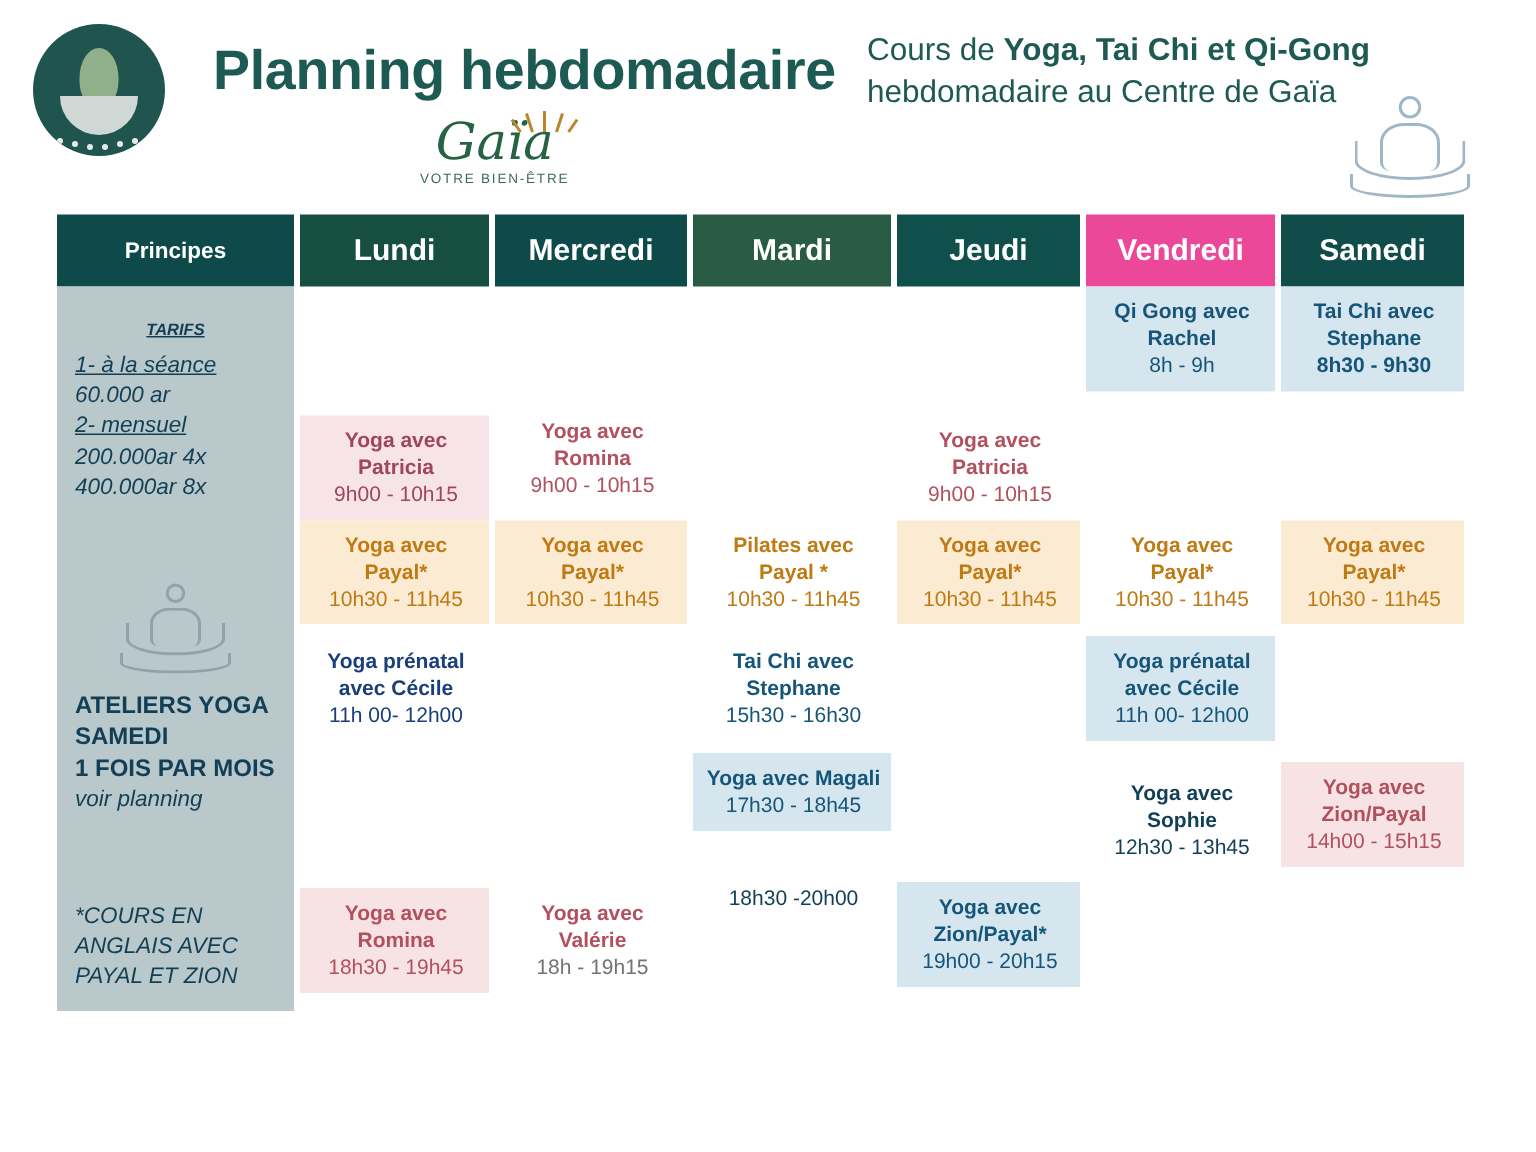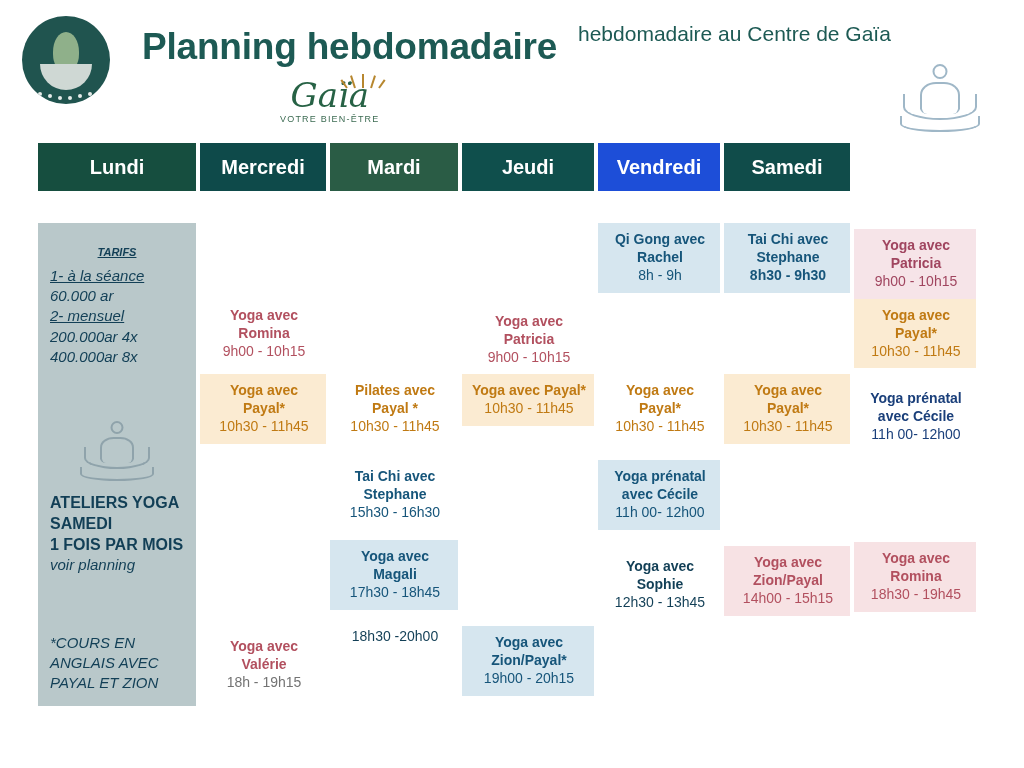--- a/index.html
+++ b/index.html
@@ -106,21 +106,21 @@
 
   .hdr {
     height: 48px; display: flex; align-items: center; justify-content: center;
     color: #ffffff; font-size: 20px; font-weight: bold;
   }
   .hdr.principes { font-size: 15px; background: #0d4a49; }
   .hdr.d1 { background: #164e3f; }
   .hdr.d2 { background: #2a5c45; }
   .hdr.d3 { background: #0e4a4a; }
   .hdr.d4 { background: #0f4f4c; }
-  .hdr.d5 { background: #1d4ed8; }
+  .hdr.d5 { background: #ec4899; }
   .hdr.d6 { background: #104c4a; }
 
   
   .sidebar {
     grid-column: 1; grid-row: 2 / span 30;
     background: #b9c8ca;
     padding: 22px 12px 12px 12px;
     color: #123f56;
     font-size: 15px;
     line-height: 1.35;
@@ -205,33 +205,37 @@
         <i style="left:12px;height:13px;transform:rotate(-18deg)"></i>
         <i style="left:20px;height:14px"></i>
         <i style="left:28px;height:13px;transform:rotate(18deg)"></i>
         <i style="left:36px;height:10px;transform:rotate(35deg)"></i>
       </div>
       <div class="brand-name">Gaïa</div>
       <div class="brand-sub">VOTRE BIEN-ÊTRE</div>
     </div>
 
     <div class="subtitle">
+      <div>
+        <span>Cours de </span><b>Yoga, Tai Chi et Qi-Gong</b>
+      </div>
       <div>hebdomadaire au Centre de Gaïa</div>
     </div>
 
     <div class="meditator">
       <div class="head"></div>
       <div class="body"></div>
       <div class="arms"></div>
       <div class="base"></div>
     </div>
   </div>
 
   <div class="grid">
 
+    <div class="hdr principes">Principes</div>
     <div class="hdr d1">Lundi</div>
     <div class="hdr d3">Mercredi</div>
     <div class="hdr d2">Mardi</div>
     <div class="hdr d4">Jeudi</div>
     <div class="hdr d5">Vendredi</div>
     <div class="hdr d6">Samedi</div>
 
     <div class="sidebar">
       <div class="tarifs-title">TARIFS</div>
       <div class="tarif-line u">1-  à la séance</div>

